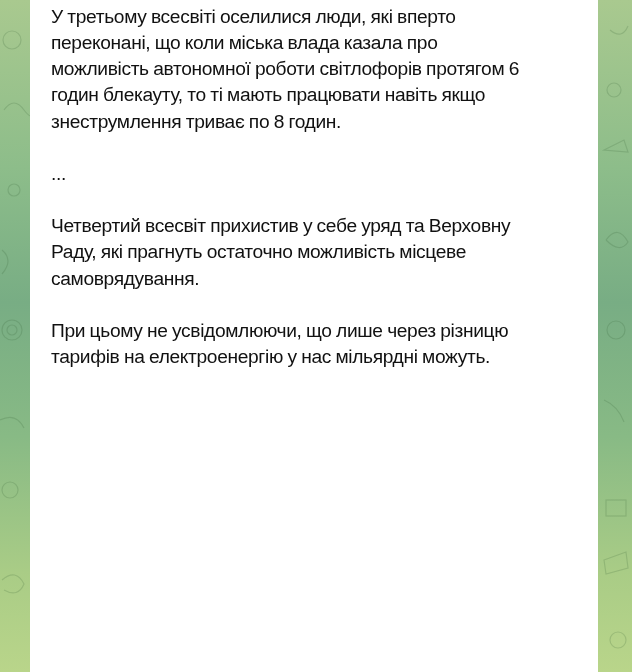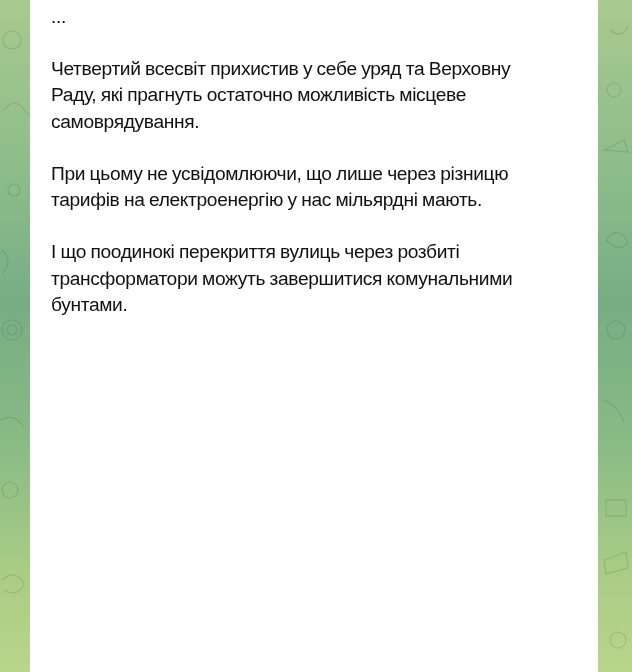--- a/index.html
+++ b/index.html
@@ -65,22 +65,24 @@
     <path d="M604 400 q14 6 20 22"></path>
     <rect x="606" y="500" width="20" height="16"></rect>
     <path d="M604 560 l22 -8 l2 16 l-22 6 z"></path>
     <circle cx="618" cy="640" r="8"></circle>
   </g>
 </svg>
 
 <div class="bubble"></div>
 
 <div class="message-text">
+  <p class="paragraph">У третьому всесвіті оселилися люди, які вперто
+переконані, що коли міська влада казала про
+можливість автономної роботи світлофорів протягом 6
+годин блекауту, то ті мають працювати навіть якщо
+знеструмлення триває по 8 годин.</p>
   <p class="paragraph">...</p>
   <p class="paragraph">Четвертий всесвіт прихистив у себе уряд та Верховну
 Раду, які прагнуть остаточно можливість місцеве
 самоврядування.</p>
   <p class="paragraph">При цьому не усвідомлюючи, що лише через різницю
-тарифів на електроенергію у нас мільярдні мають.</p>
-  <p class="paragraph">І що поодинокі перекриття вулиць через розбиті
-трансформатори можуть завершитися комунальними
-бунтами.</p>
+тарифів на електроенергію у нас мільярдні можуть.</p>
 </div>
 
 </body></html>

